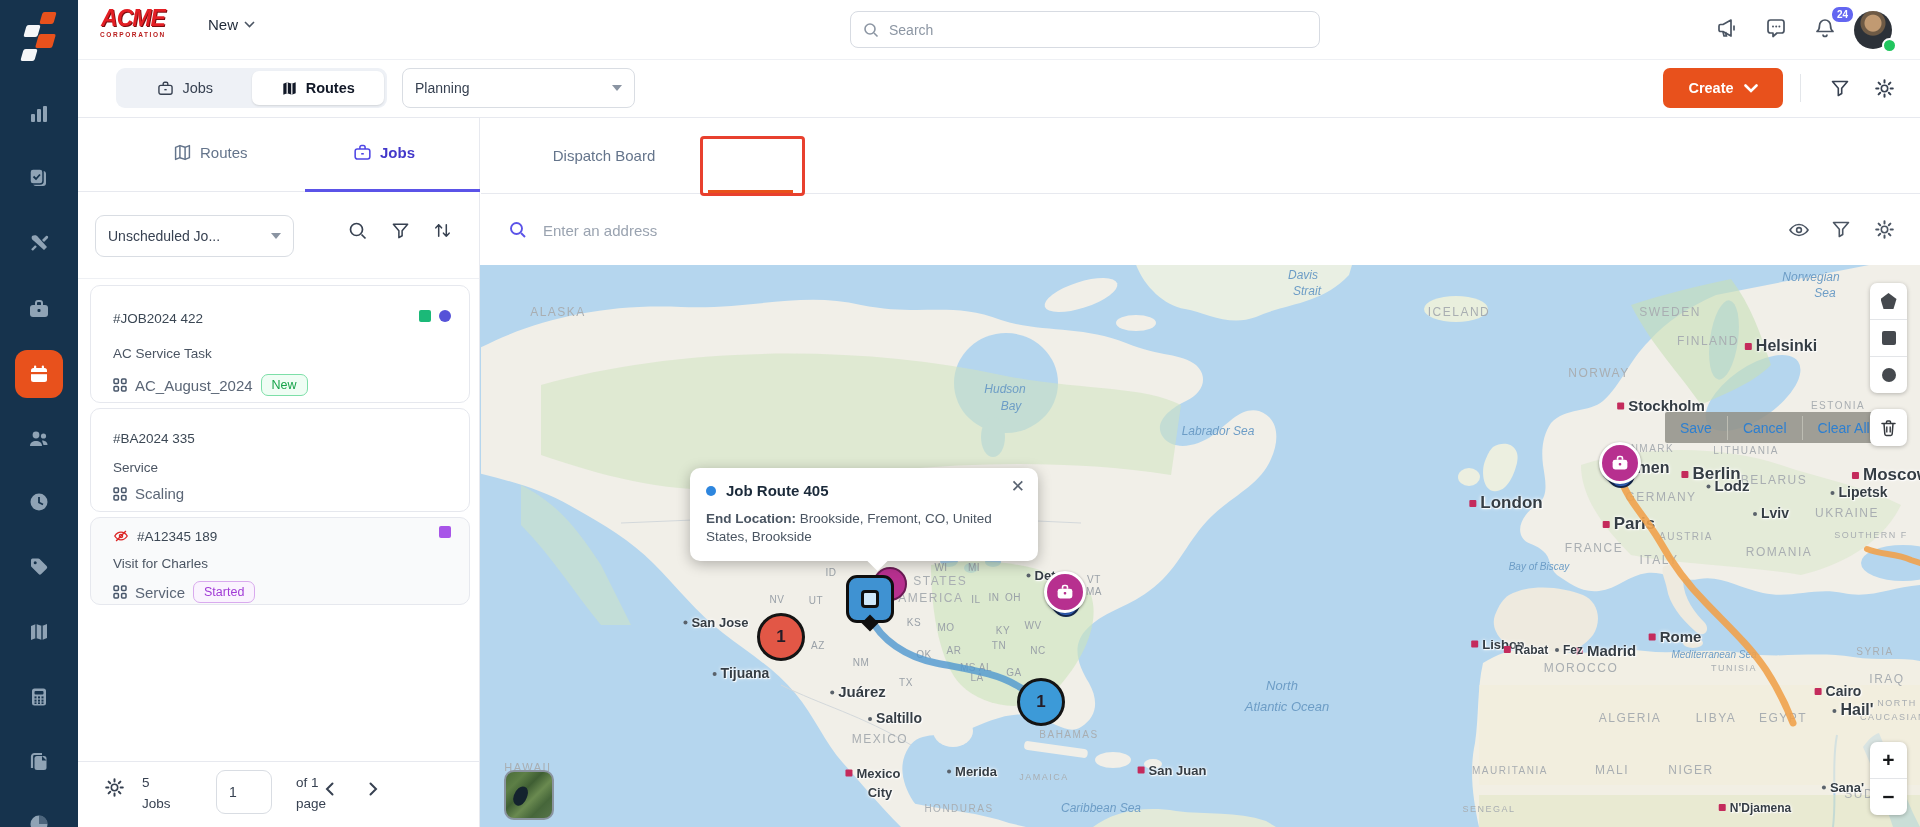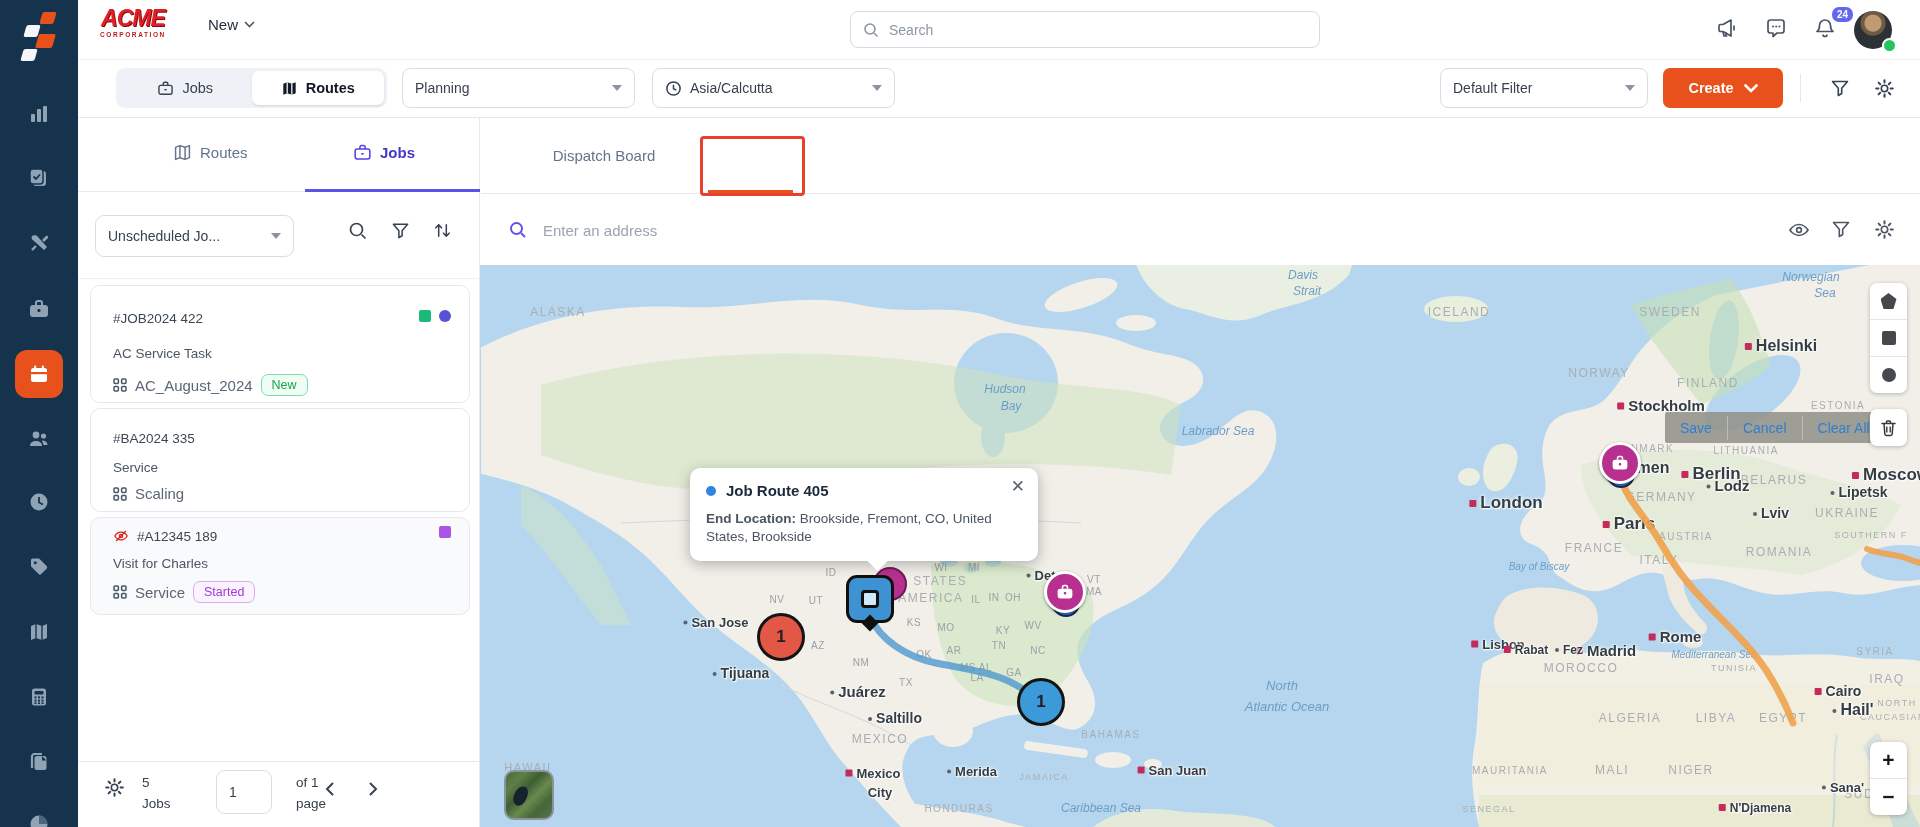--- a/index.html
+++ b/index.html
@@ -300,32 +300,20 @@
             <path d="M3 5l5-2 6 2 5-2v14l-5 2-6-2-5 2z" fill="#111827"></path>
             <path d="M8 3v14M14 5v14" stroke="#fff" stroke-width="1.6"></path>
           </svg>
         <span>Routes</span>
       </div>
     </div>
     <div class="dd" style="left:324px;width:233px">
       <span class="grow">Planning</span>
         <span class="tri"></span>
     </div>
-    <div class="dd" style="left:574px;width:243px">
-      <svg width="17" height="17" viewBox="0 0 18 18">
-          <circle cx="9" cy="9" r="7" stroke="#374151" stroke-width="1.6" fill="none"></circle>
-          <path d="M9 5v4.2l3 1.6" stroke="#374151" stroke-width="1.6" fill="none"></path>
-        </svg>
-      <span class="grow">Asia/Calcutta</span>
-        <span class="tri"></span>
-    </div>
-    <div class="dd" style="left:1362px;width:208px">
-      <span class="grow">Default Filter</span>
-        <span class="tri"></span>
-    </div>
     <div class="create-btn">
       <span>Create</span>
       <svg width="14" height="9" viewBox="0 0 14 9">
           <path d="M1.5 1.5L7 7l5.5-5.5" stroke="#fff" stroke-width="2.6" fill="none" stroke-linecap="round"></path>
         </svg>
     </div>
     <div class="vdiv"></div>
     <span class="tbicon" style="left:1752px">
         <svg width="20" height="20" viewBox="0 0 20 20">
           <path d="M2.5 3.5h15l-5.8 6.8v5.2l-3.4 2v-7.2z" stroke="#374151" stroke-width="1.6" fill="none" stroke-linejoin="round"></path>
@@ -422,21 +410,21 @@
               <rect x="1" y="1" width="4.4" height="4.4" rx="1"></rect>
               <rect x="8.6" y="1" width="4.4" height="4.4" rx="1"></rect>
               <rect x="1" y="8.6" width="4.4" height="4.4" rx="1"></rect>
               <rect x="8.6" y="8.6" width="4.4" height="4.4" rx="1"></rect>
             </g>
           </svg>
         <span class="cgroup">Scaling</span>
       </div>
     </div>
 
-    <div class="card" style="top:400px;height:98px;background:#f9fafb">
+    <div class="card" style="top:400px;height:88px;background:#f9fafb">
       <div class="row" style="top:8px;right:18px;left:auto">
         <span class="shape-sq" style="background:#a855e8"></span>
       </div>
       <div class="row" style="top:10px">
         <svg width="16" height="16" viewBox="0 0 18 18">
             <path d="M2 9s2.6-4.3 7-4.3S16 9 16 9s-2.6 4.3-7 4.3S2 9 2 9z" stroke="#dc2626" stroke-width="1.5" fill="none"></path>
             <circle cx="9" cy="9" r="1.8" stroke="#dc2626" stroke-width="1.5" fill="none"></circle>
             <path d="M3.5 14.5L14.5 3.5" stroke="#dc2626" stroke-width="1.6"></path>
           </svg>
         <span class="cid">#A12345 189</span>
@@ -594,38 +582,38 @@
           <span class="map-label k-wa" style="left: 530px; top: 141px;">Bay</span>
           <span class="map-label k-wa" style="left: 737px; top: 166px;">Labrador Sea</span>
           <span class="map-label k-wa" style="left: 801px; top: 420px; font-size: 13px;">North</span>
           <span class="map-label k-wa" style="left: 806px; top: 441px; font-size: 13px;">Atlantic Ocean</span>
           <span class="map-label k-wa" style="left: 620px; top: 543px;">Caribbean Sea</span>
           <span class="map-label k-wa" style="left: 1233px; top: 389px; font-size: 10px;">Mediterranean Sea</span>
           <span class="map-label k-wa" style="left: 1058px; top: 301px; font-size: 10px;">Bay of Biscay</span>
           <span class="map-label k-co" style="left: 77px; top: 47px;">ALASKA</span>
           <span class="map-label k-co" style="left: 978px; top: 47px;">ICELAND</span>
           <span class="map-label k-co" style="left: 1189px; top: 47px;">SWEDEN</span>
-          <span class="map-label k-co" style="left: 1227px; top: 76px; margin-top: 42px;">FINLAND</span>
+          <span class="map-label k-co" style="left: 1227px; top: 76px;">FINLAND</span>
           <span class="map-label k-co" style="left: 1118px; top: 108px;">NORWAY</span>
           <span class="map-label k-co" style="left: 1357px; top: 140px; font-size: 10px;">ESTONIA</span>
           <span class="map-label k-co" style="left: 1163px; top: 183px; font-size: 10px;">DENMARK</span>
           <span class="map-label k-co" style="left: 1265px; top: 185px; font-size: 10px;">LITHUANIA</span>
           <span class="map-label k-co" style="left: 1293px; top: 215px;">BELARUS</span>
           <span class="map-label k-co" style="left: 1180px; top: 232px;">GERMANY</span>
           <span class="map-label k-co" style="left: 1366px; top: 248px;">UKRAINE</span>
           <span class="map-label k-co" style="left: 1205px; top: 271px; font-size: 10px;">AUSTRIA</span>
           <span class="map-label k-co" style="left: 1298px; top: 287px;">ROMANIA</span>
           <span class="map-label k-co" style="left: 1178px; top: 295px;">ITALY</span>
           <span class="map-label k-co" style="left: 1113px; top: 283px;">FRANCE</span>
           <span class="map-label k-co" style="left: 298px; top: 232px;">ALBERTA</span>
           <span class="map-label k-co" style="left: 398px; top: 208px; font-size: 10px;">SASKATCHEWAN</span>
           <span class="map-label k-co" style="left: 430px; top: 316px; font-size: 12px;">UNITED STATES</span>
           <span class="map-label k-co" style="left: 438px; top: 333px; font-size: 12px;">OF AMERICA</span>
           <span class="map-label k-co" style="left: 399px; top: 474px;">MEXICO</span>
-          <span class="map-label k-co" style="left: 588px; top: 469px; font-size: 10px; margin-left: 42px;">BAHAMAS</span>
+          <span class="map-label k-co" style="left: 588px; top: 469px; font-size: 10px;">BAHAMAS</span>
           <span class="map-label k-co" style="left: 563px; top: 512px; font-size: 9px;">JAMAICA</span>
           <span class="map-label k-co" style="left: 478px; top: 543px; font-size: 10px;">HONDURAS</span>
           <span class="map-label k-co" style="left: 1100px; top: 403px;">MOROCCO</span>
           <span class="map-label k-co" style="left: 1253px; top: 403px; font-size: 9px;">TUNISIA</span>
           <span class="map-label k-co" style="left: 1149px; top: 453px;">ALGERIA</span>
           <span class="map-label k-co" style="left: 1235px; top: 453px;">LIBYA</span>
           <span class="map-label k-co" style="left: 1302px; top: 453px;">EGYPT</span>
           <span class="map-label k-co" style="left: 1394px; top: 386px; font-size: 10px;">SYRIA</span>
           <span class="map-label k-co" style="left: 1406px; top: 414px;">IRAQ</span>
           <span class="map-label k-co" style="left: 1029px; top: 505px; font-size: 10px;">MAURITANIA</span>

